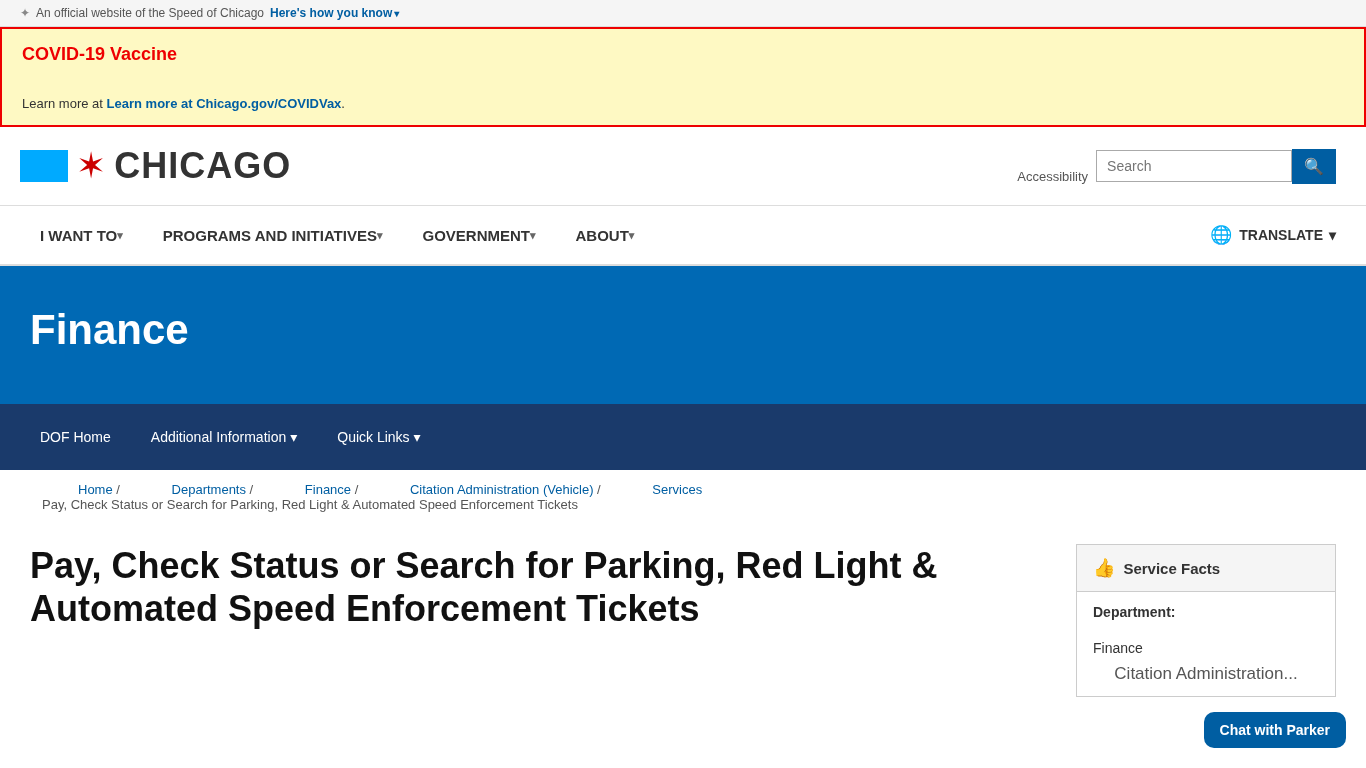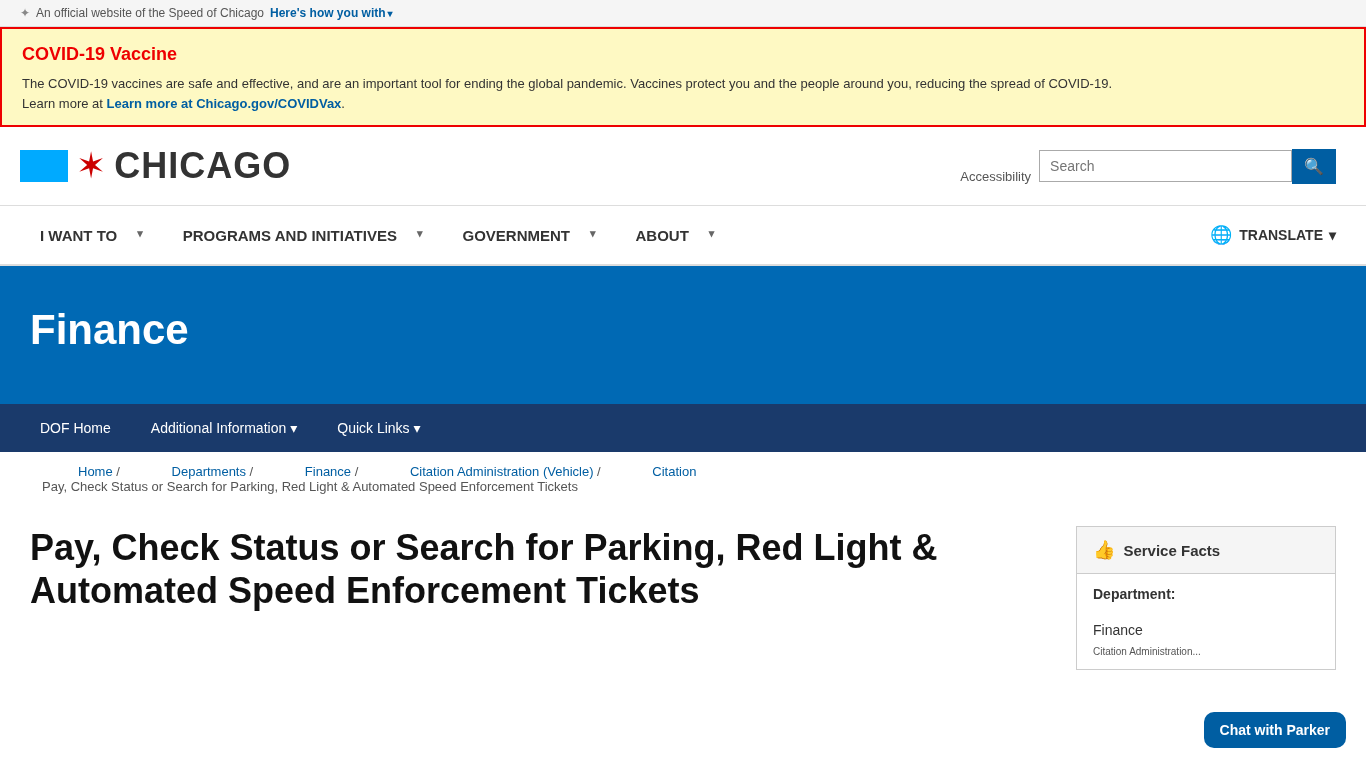--- a/index.html
+++ b/index.html
@@ -63,21 +63,21 @@
     .header-right { display: flex; align-items: flex-end; gap: 8px; }
     .accessibility-label { font-size: 13px; color: #555; }
     .search-bar {
       display: flex;
       align-items: center;
     }
     .search-bar input {
       border: 1px solid #aaa;
       padding: 7px 10px;
       font-size: 14px;
-      width: 253px;
+      width: 196px;
       outline: none;
     }
     .search-bar button {
       background: #005ea2;
       border: none;
       padding: 8px 12px;
       cursor: pointer;
       color: white;
       font-size: 16px;
     }
@@ -97,22 +97,22 @@
     }
     .main-nav .nav-item {
       padding: 18px 20px;
       font-size: 15px;
       font-weight: bold;
       color: #333;
       cursor: pointer;
       text-transform: uppercase;
       white-space: nowrap;
       display: flex;
-      align-items: flex-start;
-      gap: 20px;
+      align-items: center;
+      gap: 0;
     }
     .nav-item .chevron { font-size: 11px; color: #666; }
     .main-nav .translate-section {
       display: flex;
       align-items: center;
       gap: 6px;
       font-size: 14px;
       font-weight: bold;
       color: #333;
       cursor: pointer;
@@ -129,21 +129,21 @@
       color: #fff;
       font-size: 42px;
       font-weight: bold;
     }
 
     
     .sub-nav {
       background: #1a3a6b;
       display: flex;
       align-items: center;
-      padding: 0 20px;
+      padding: 9px 20px;
     }
     .sub-nav .sub-nav-item {
       padding: 16px 20px;
       font-size: 14px;
       color: #fff;
       cursor: pointer;
       white-space: nowrap;
       display: flex;
       align-items: center;
       gap: 4px;
@@ -188,21 +188,21 @@
       font-size: 15px;
       display: flex;
       align-items: center;
       gap: 8px;
       border-bottom: 1px solid #ccc;
     }
     .service-facts-header .thumb-icon { font-size: 18px; }
     .service-facts-body { padding: 12px 16px; }
     .service-facts-body .label { font-weight: bold; margin-bottom: 20px; color: #333; }
     .service-facts-body .value { color: #333; margin-bottom: 8px; font-size: 14px; }
-    .service-facts-body .sub-label { font-size: 10px; color: #555; }
+    .service-facts-body .sub-label { font-size: 17px; color: #555; text-align: center; }
 
     
     .chat-button {
       background: #005ea2;
       color: #fff;
       padding: 10px 16px;
       font-size: 14px;
       font-weight: bold;
       border: none;
       cursor: pointer;
@@ -211,27 +211,26 @@
       right: 20px;
       border-radius: 10px;
     }
   </style>
 </head>
 <body>
 
 <div class="top-bar">
   <span class="star">✦</span>
   <span>An official website of the Speed of Chicago</span>
-  <a href="#">Here's how you with</a>
+  <a href="#">Here's how you know</a>
 </div>
 
 <div class="covid-banner">
   <h2>COVID-19 Vaccine</h2>
   <p>
-    <span>The COVID-19 vaccines are safe and effective, and are an important tool for ending the global pandemic. Vaccines protect you and the people around you, reducing the spread of COVID-19.</span>
     <br>
     <span>Learn more at</span>
     <a href="#">Learn more at Chicago.gov/COVIDVax</a>.
   </p>
 </div>
 
 <header class="header">
   <div class="logo">
     <div class="logo-flag"></div>
     <span class="logo-star">✶</span>
@@ -292,21 +291,21 @@
 
 <div class="breadcrumb">
   <a href="#">Home</a>
   <span> / </span>
   <a href="#">Departments</a>
   <span> / </span>
   <a href="#">Finance</a>
   <span> / </span>
   <a href="#">Citation Administration (Vehicle)</a>
   <span> / </span>
-  <a href="#">Citation</a>
+  <a href="#">Services</a>
   <br>
   <span style="margin-left: 12px;">Pay, Check Status or Search for Parking, Red Light &amp; Automated Speed Enforcement Tickets</span>
 </div>
 
 <div class="content-area">
   <main class="main-content">
     <h2>Pay, Check Status or Search for Parking, Red Light &amp; Automated Speed Enforcement Tickets</h2>
   </main>
   <aside class="sidebar">
     <div class="service-facts-box">

